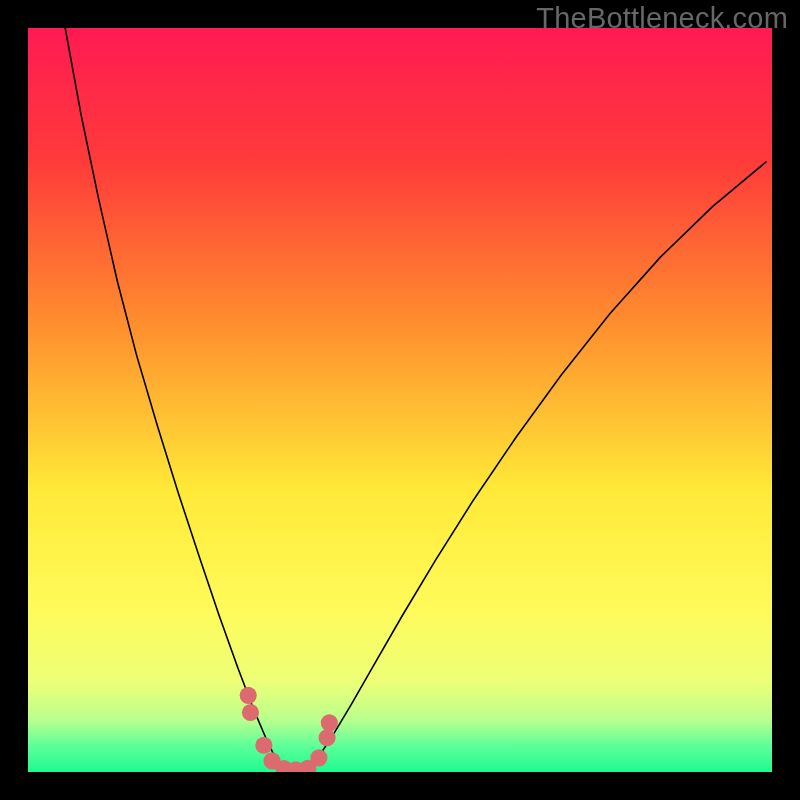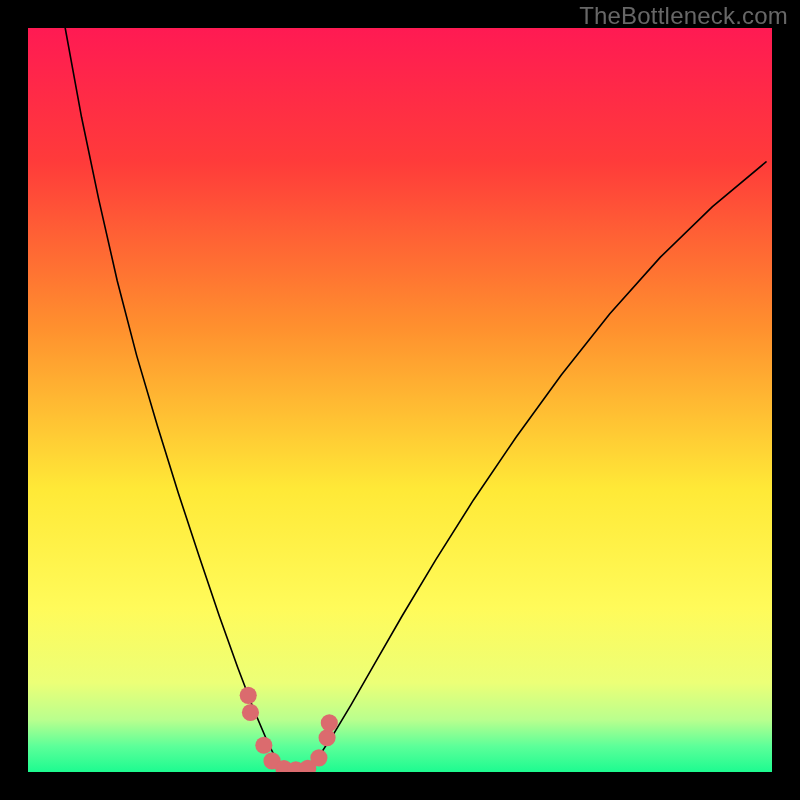--- a/index.html
+++ b/index.html
@@ -14,21 +14,21 @@
   .frame {
     position: relative;
     width: 800px;
     height: 800px;
     background: #000;
   }
   .watermark {
     position: absolute;
     top: 2px;
     right: 12px;
-    font-size: 24px;
+    font-size: 29px;
     font-weight: 400;
     color: #676767;
     letter-spacing: 0.2px;
     z-index: 50;
   }
   .plot-outer {
     position: absolute;
     left: 28px;
     top: 28px;
     width: 744px;

